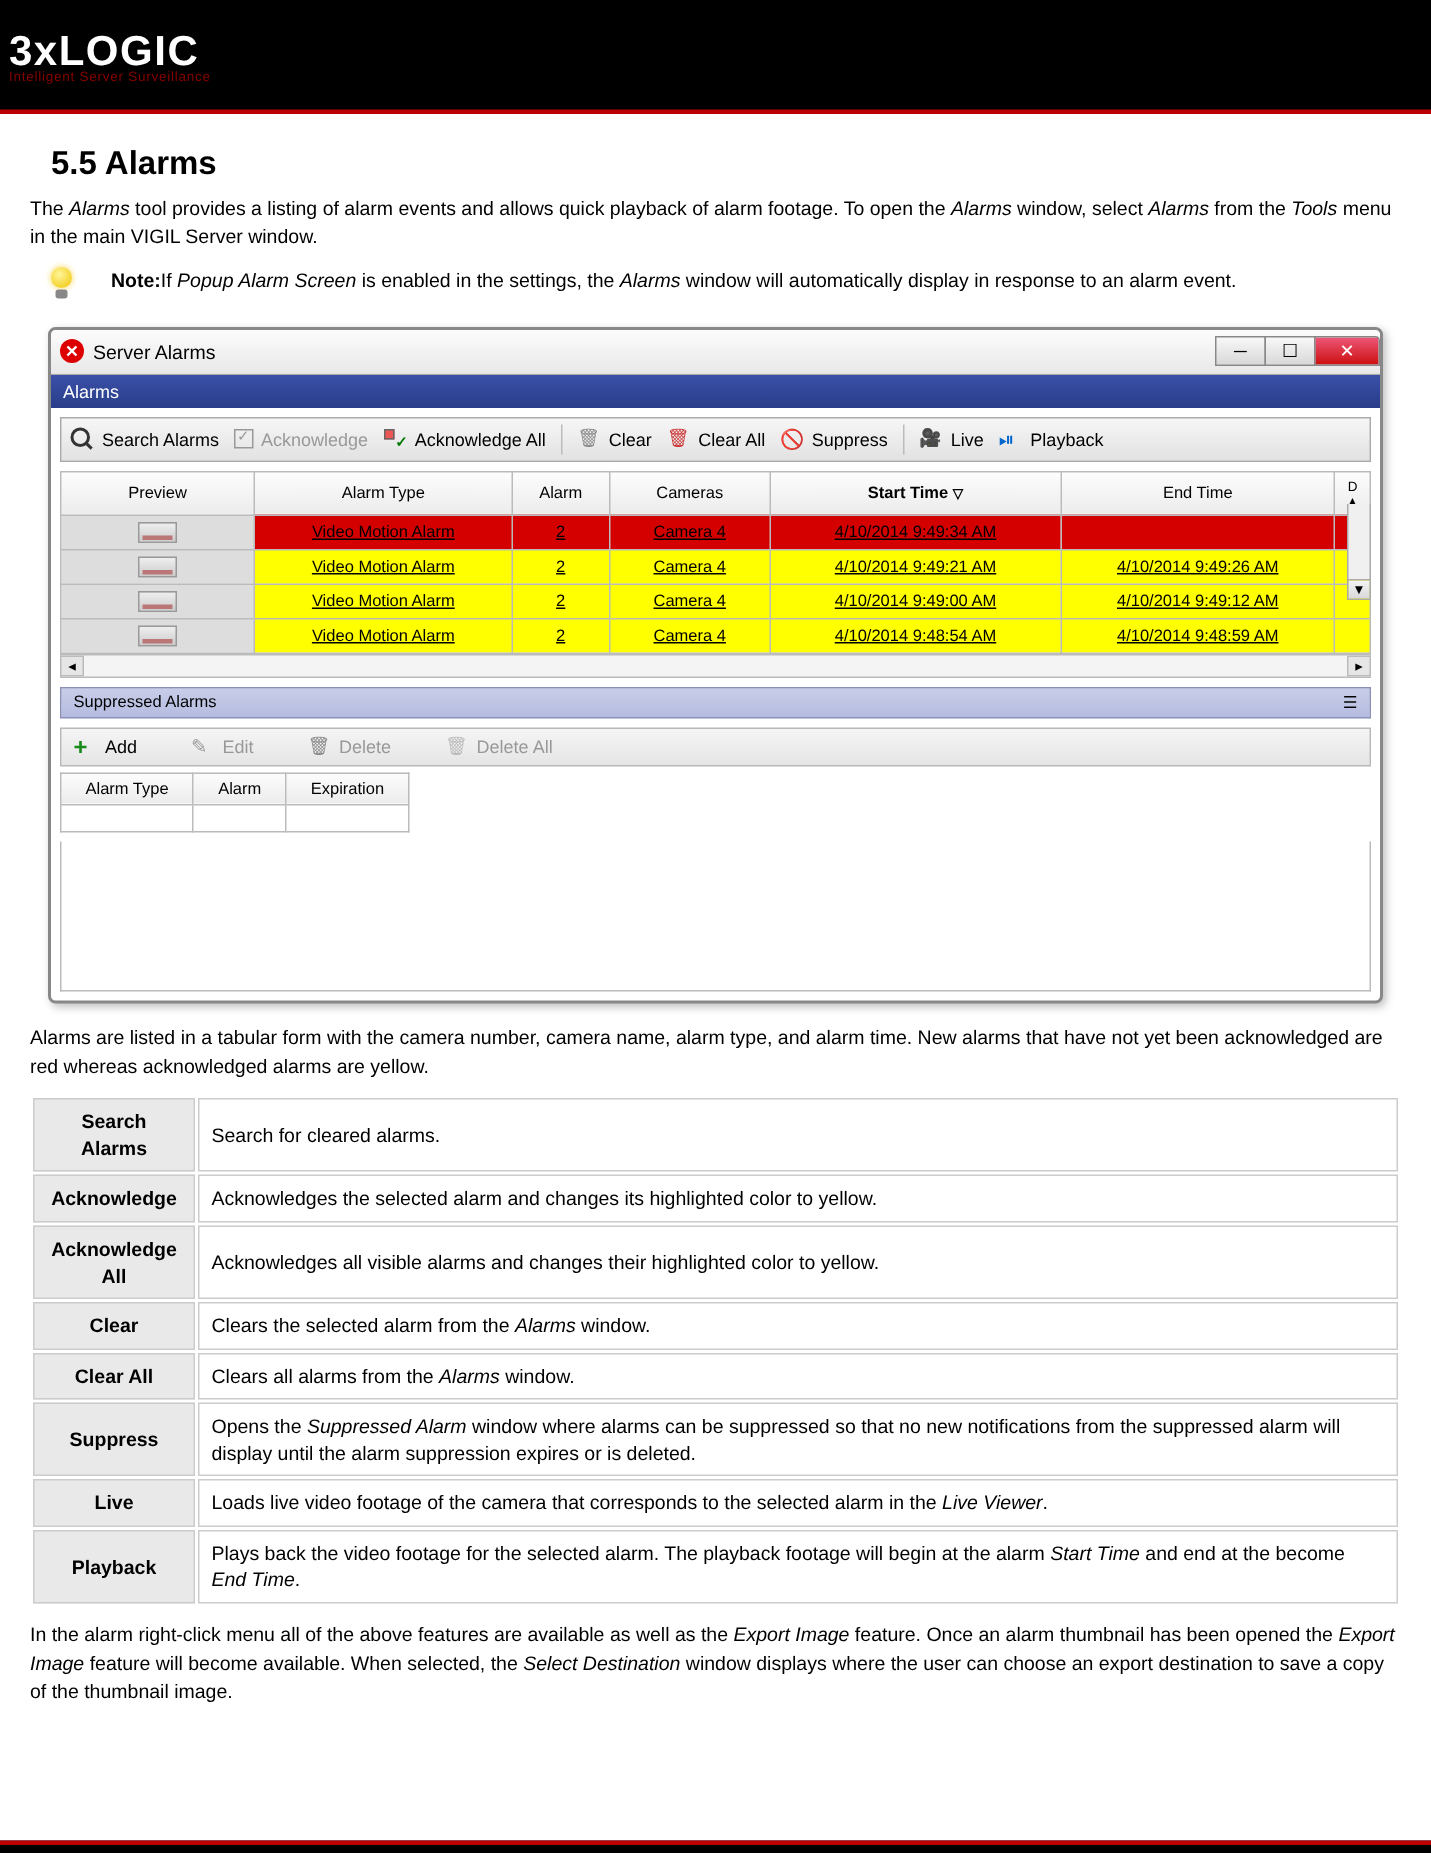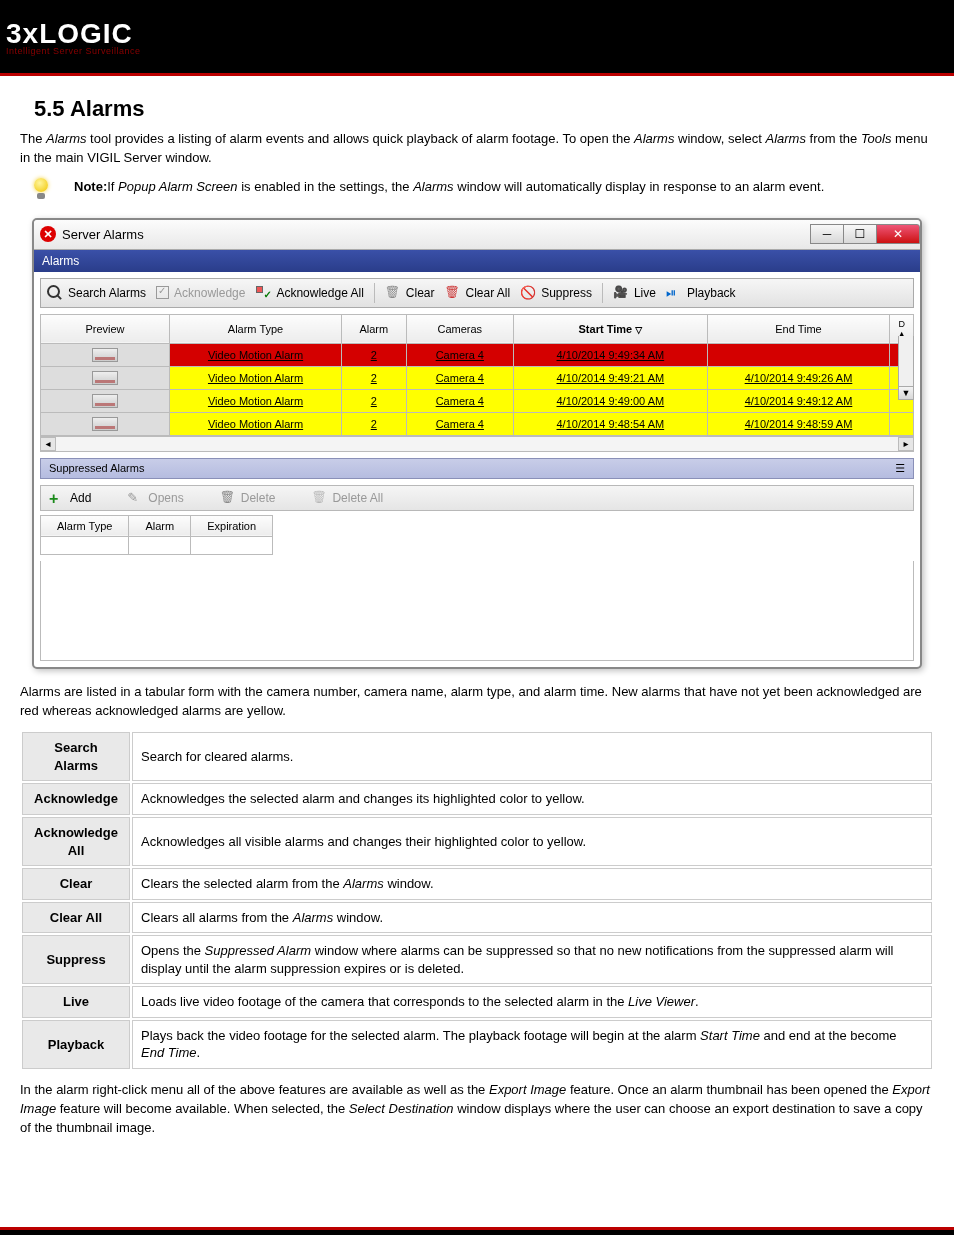--- a/index.html
+++ b/index.html
@@ -227,21 +227,21 @@
       <span>Suppressed Alarms</span>
       <span>☰</span>
     </div>
     <div class="sub-toolbar">
       <span class="tbtn">
           <span class="ico ico-add"></span>
           <span>Add</span>
         </span>
       <span class="tbtn disabled">
           <span class="ico ico-edit"></span>
-          <span>Opens</span>
+          <span>Edit</span>
         </span>
       <span class="tbtn disabled">
           <span class="ico ico-trash"></span>
           <span>Delete</span>
         </span>
       <span class="tbtn disabled">
           <span class="ico ico-trash ico-delall"></span>
           <span>Delete All</span>
         </span>
     </div>

